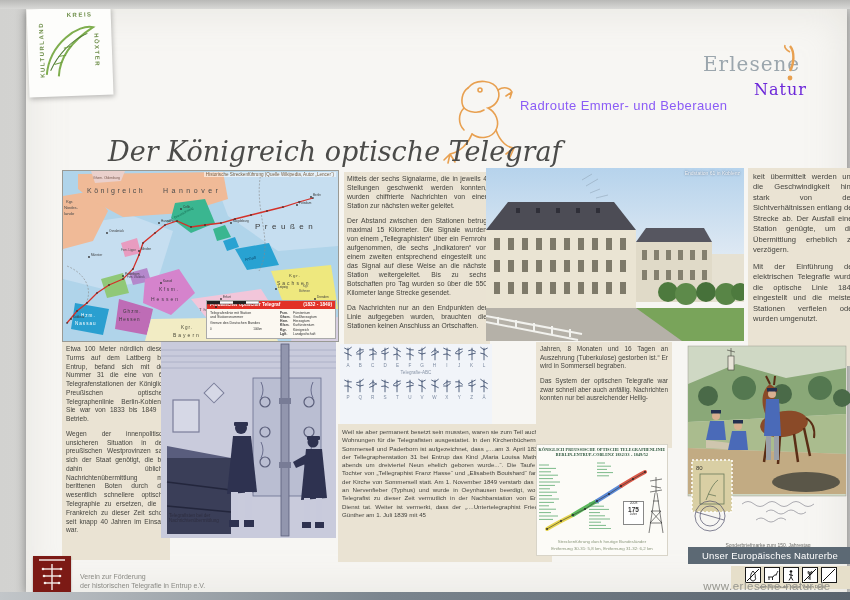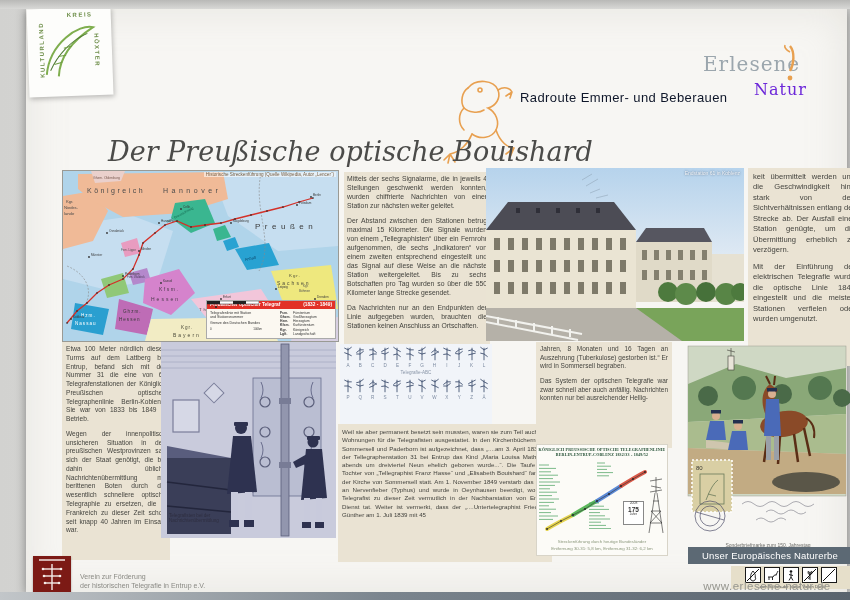--- a/index.html
+++ b/index.html
@@ -17,21 +17,21 @@
   .corner-logo svg{position:absolute;left:6px;top:6px}
   .clg-txt{position:absolute;font-size:6px;letter-spacing:1.5px;color:#6f8f4b;font-weight:bold}
   .clg-l{left:-14px;top:38px;transform:rotate(-90deg)}
   .clg-t{left:40px;top:4px}
   .clg-r{left:52px;top:40px;transform:rotate(90deg)}
   .erlesene{position:absolute;left:677px;top:44px;font-family:"DejaVu Serif",serif;
             font-size:20px;letter-spacing:1px;color:#9ba6ad}
   .natur{position:absolute;left:728px;top:72px;font-family:"DejaVu Serif",serif;
          font-size:16px;letter-spacing:1px;color:#6d28d9}
   .sprout{position:absolute;left:756px;top:36px}
-  .route-title{position:absolute;left:494px;top:82px;font-size:13px;letter-spacing:.4px;color:#0f172a}
+  .route-title{position:absolute;left:494px;top:90px;font-size:13px;letter-spacing:.4px;color:#8b5cf6}
   .frog{position:absolute;left:412px;top:66px}
   .title-l1{position:absolute;left:49px;top:98px;font-family:"DejaVu Serif",serif;font-style:italic;
             font-size:27px;color:#4b4b49}
   .title-l1 .accent{color:#c59a56}
   .title-l2{position:absolute;left:82px;top:128px;font-family:"DejaVu Serif",serif;font-style:italic;
             font-size:27px;color:#4b4b49}
 
   
   .panel{position:absolute;background:#eae3d3}
   .txt{font-size:6.8px;line-height:1.33;text-align:justify;color:#44443f}
@@ -148,21 +148,21 @@
       <path d="M30,14 C24,18 22,28 26,34 C20,40 20,50 26,56"></path>
       <path d="M26,34 C30,38 40,40 46,36"></path>
       <path d="M34,60 C30,70 22,78 12,80 M12,80 l-6,6 M12,80 l-2,9 M12,80 l5,8"></path>
       <path d="M58,56 C62,68 70,74 76,74 M76,74 l-8,6 M76,74 l-4,9"></path>
       <path d="M60,16 C66,12 72,14 74,18 M74,18 l-6,4 M74,18 l-2,6"></path>
       <circle cx="42" cy="16" r="2"></circle>
     </g>
   </svg>
   <div class="route-title">Radroute Emmer- und Beberauen</div>
 
-  <div class="title-l2">Der Preußische optische Bouishard</div>
+  <div class="title-l2">Der Königreich optische Telegraf</div>
 
   <div class="map">
     <svg width="275" height="170" viewBox="0 0 275 170">
       <rect x="0" y="0" width="275" height="170" fill="#b0d4ea"></rect>
       <polygon points="0,55 70,45 110,60 95,108 40,118 0,108" fill="#c6def0"></polygon>
       <polygon points="150,5 275,0 275,75 215,80 165,45" fill="#c6def0"></polygon>
       <polygon points="0,25 30,20 45,40 30,70 0,78" fill="#f0ba97"></polygon>
       <polygon points="15,3 160,1 165,28 120,42 60,46 30,30 15,18" fill="#f0ba97"></polygon>
       <polygon points="28,0 62,0 58,10 32,12" fill="#ead0cc"></polygon>
       <polygon points="112,32 142,28 152,52 128,62 108,47" fill="#3ab690"></polygon>

